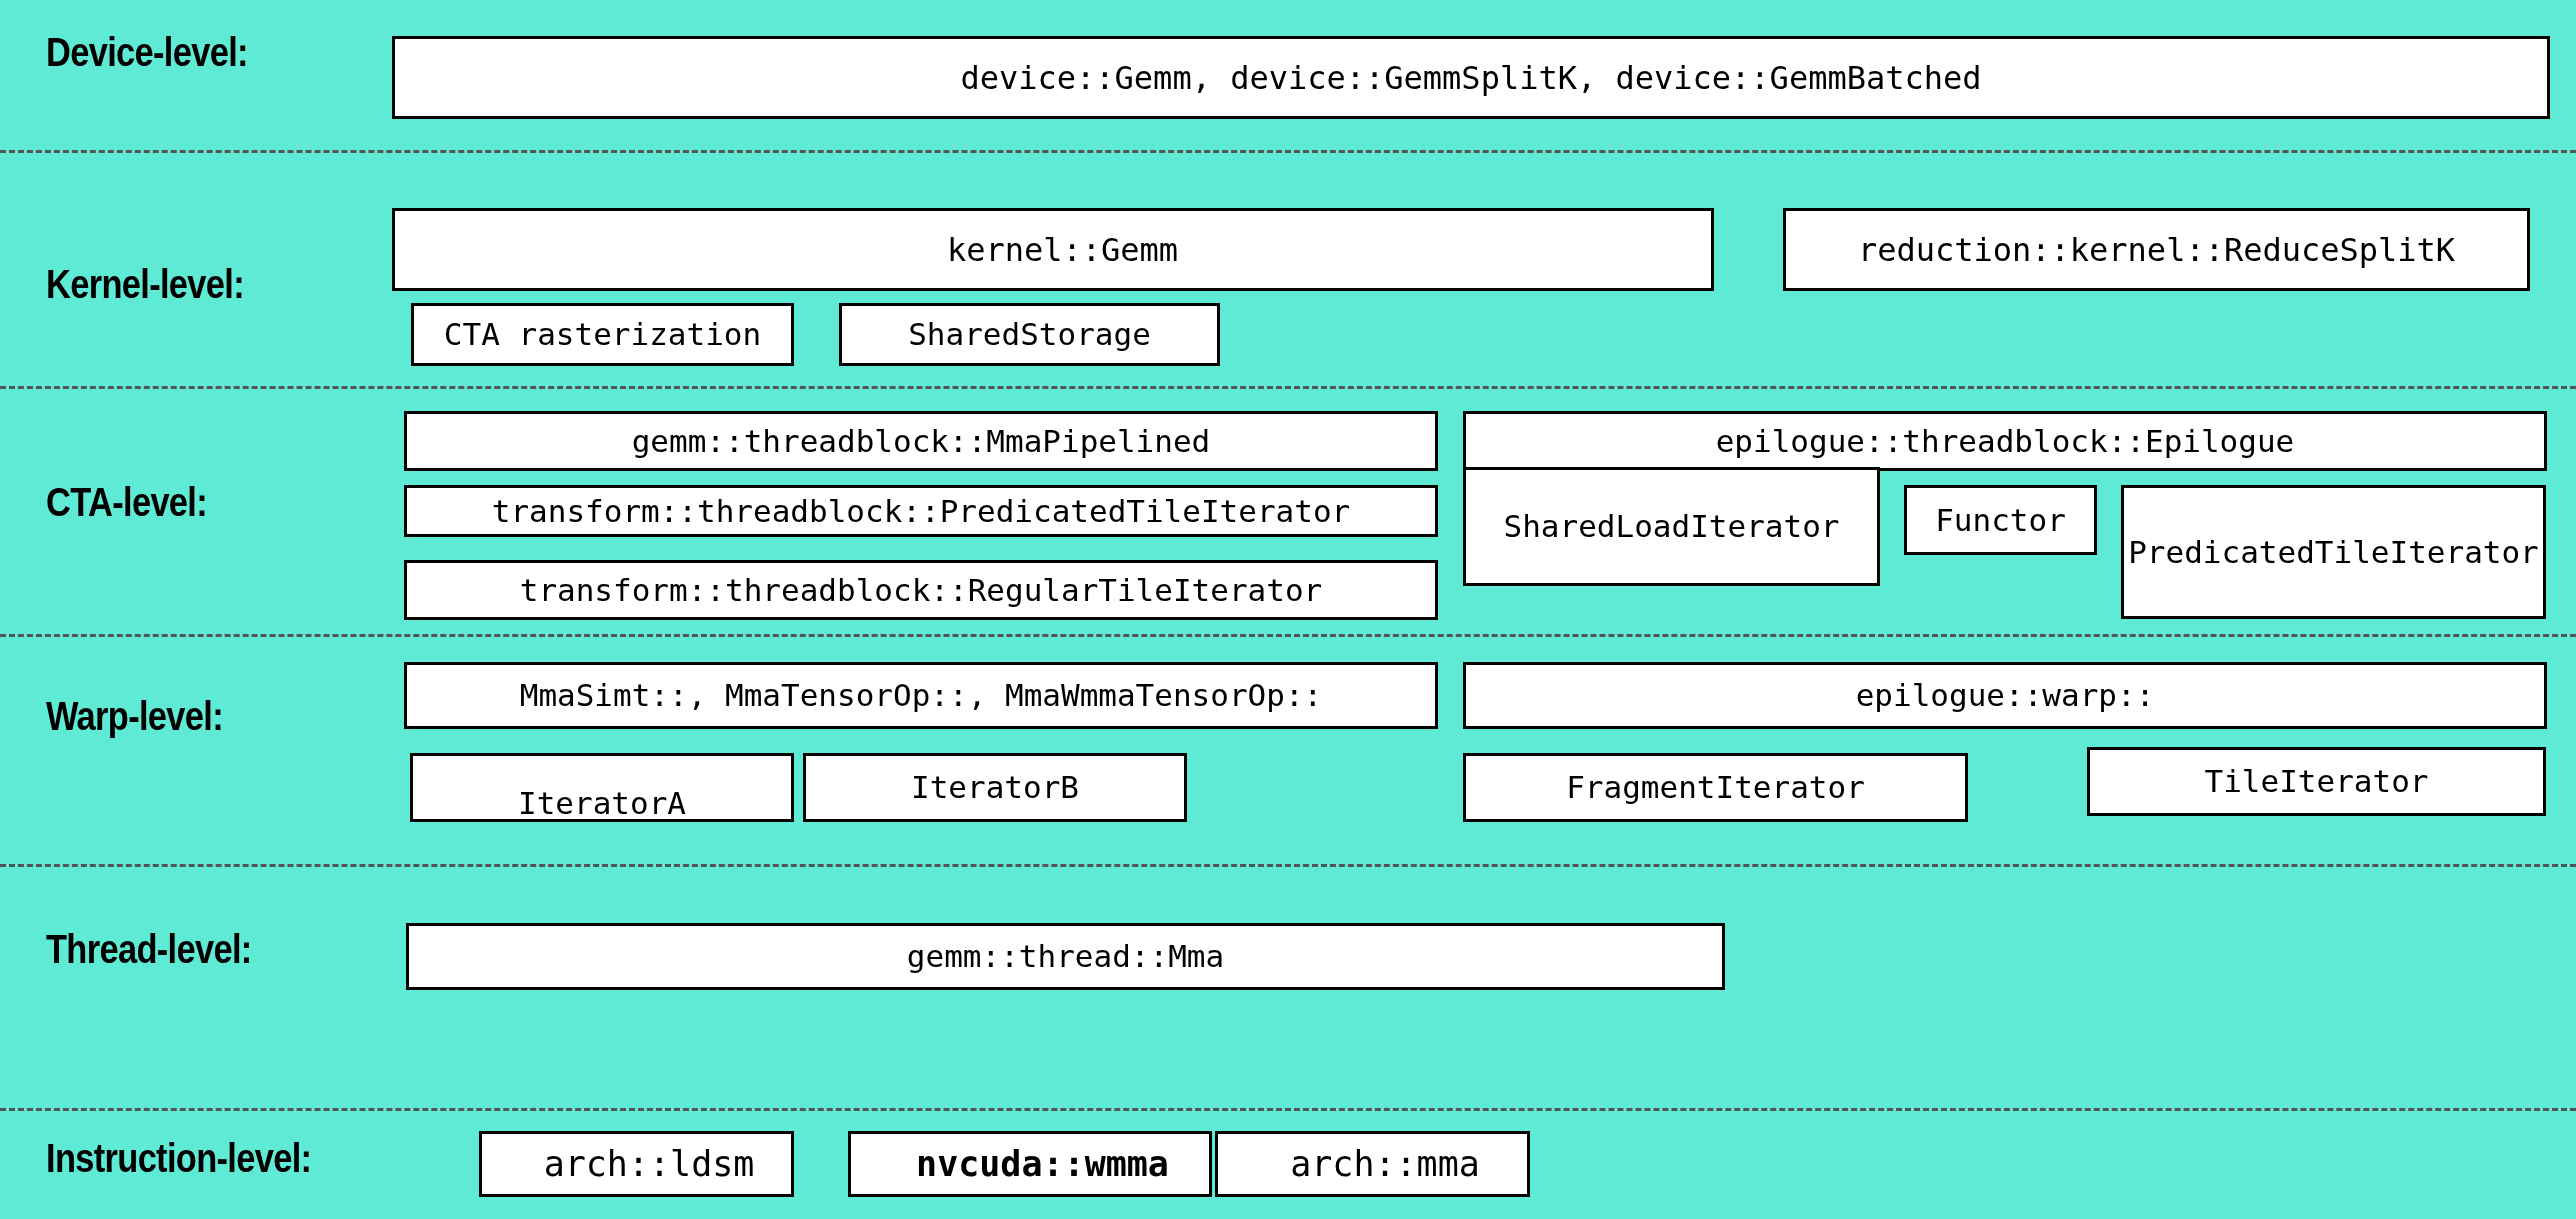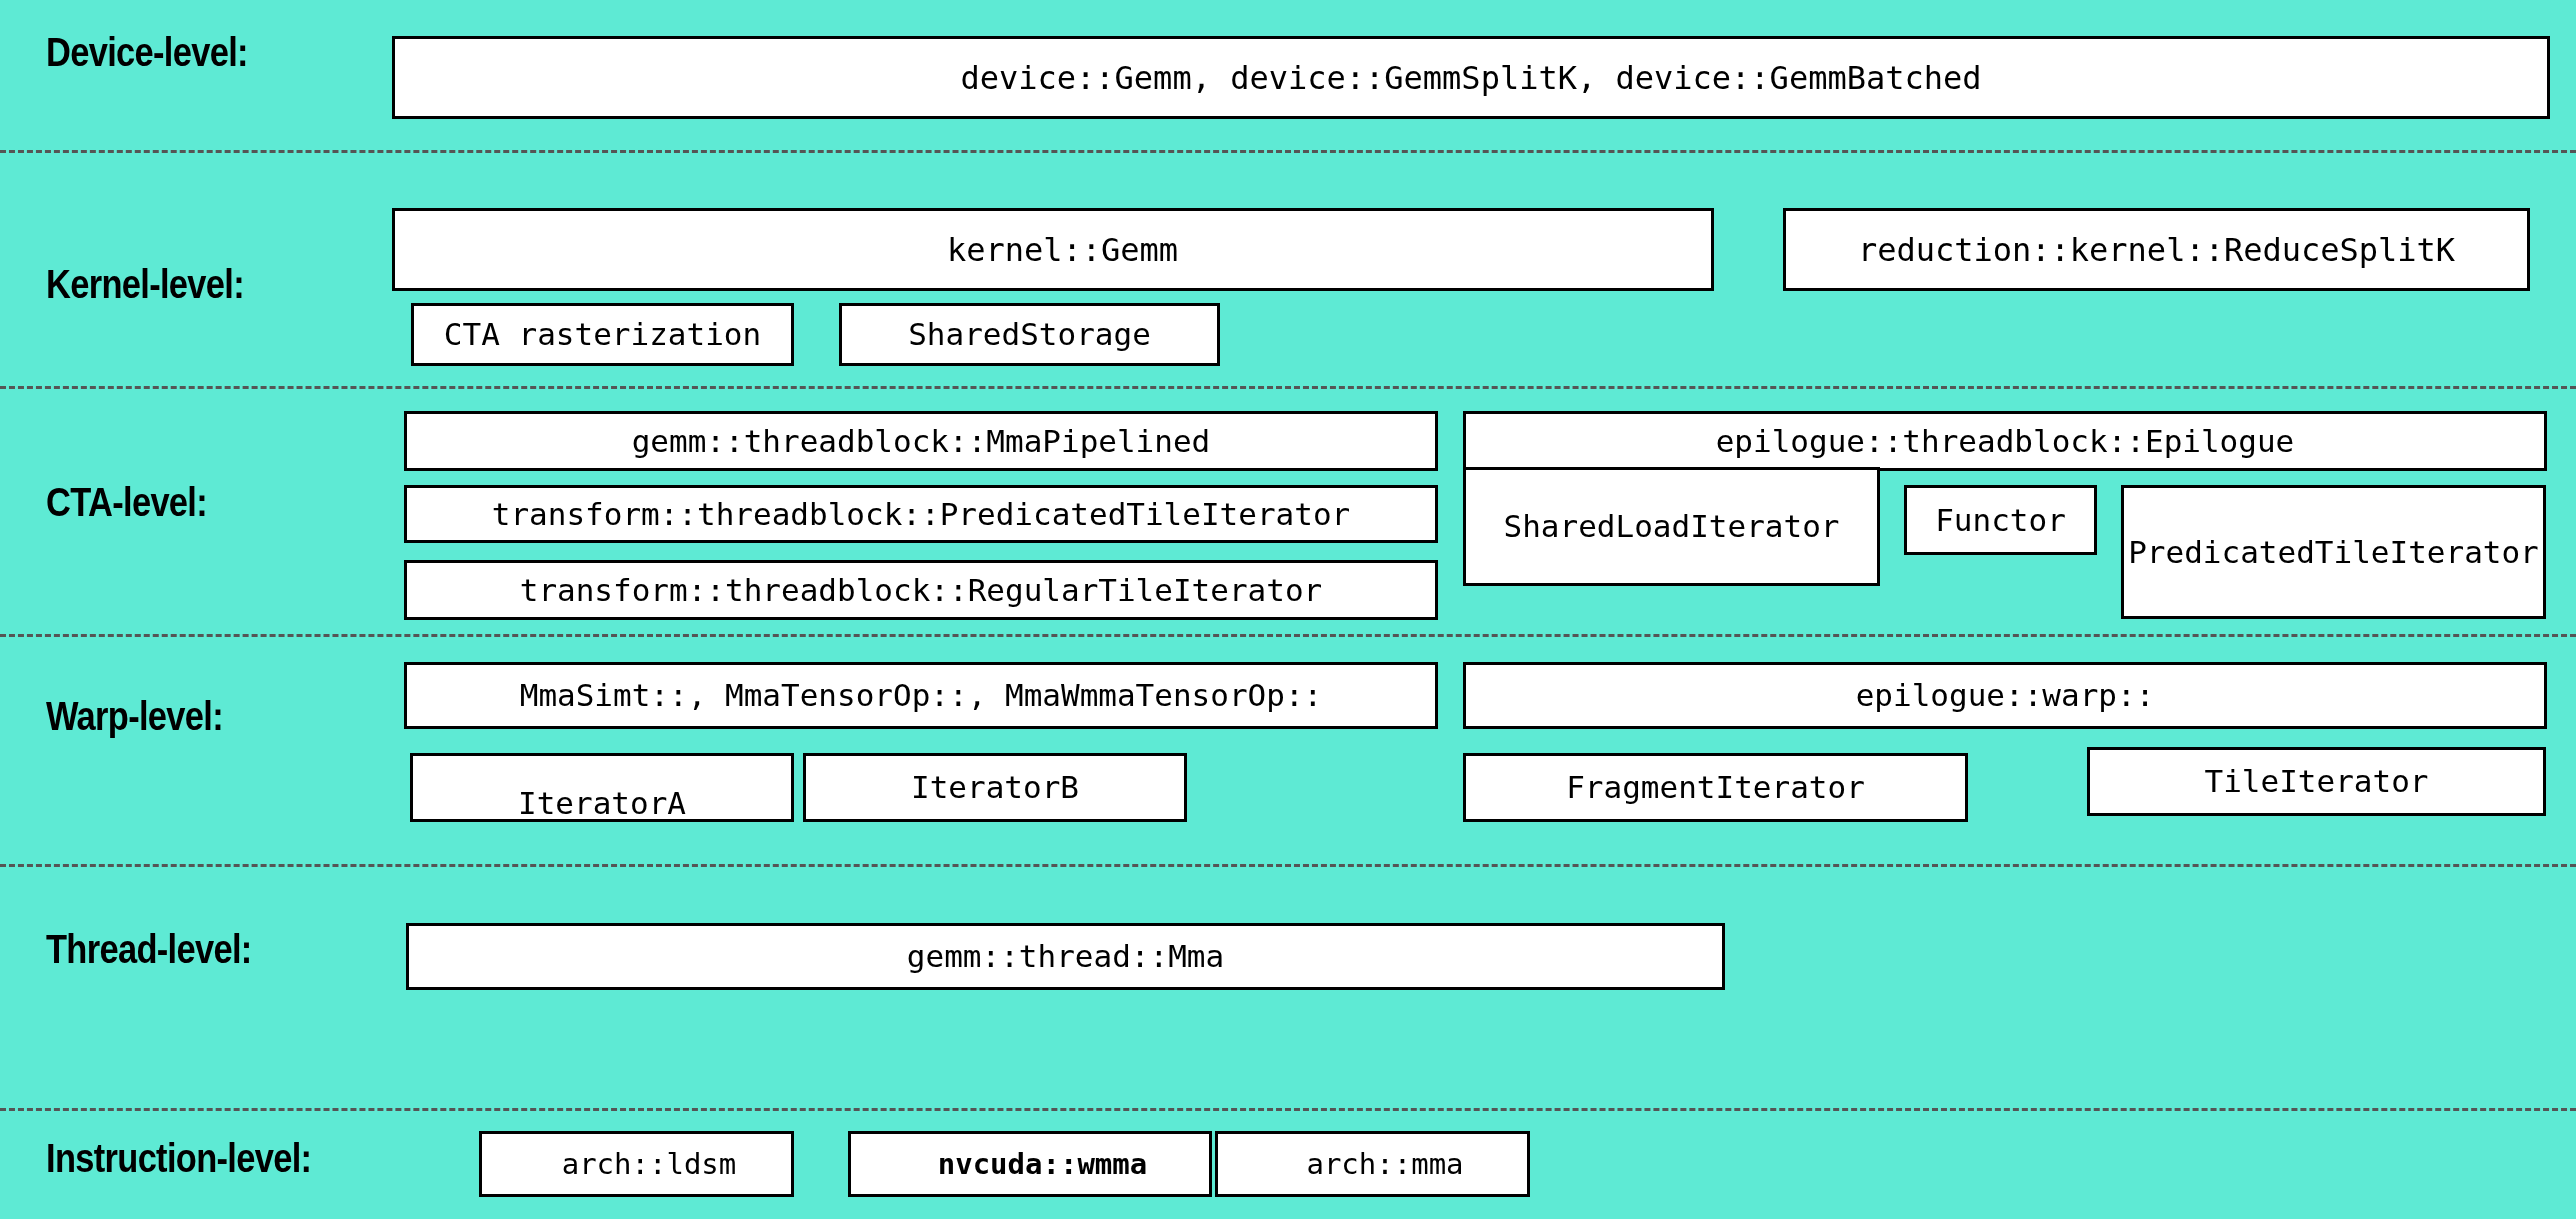--- a/index.html
+++ b/index.html
@@ -44,21 +44,21 @@
     align-items: center;
     justify-content: center;
     text-align: center;
   }
   .box-label {
     font-family: "DejaVu Sans Mono", "Liberation Mono", monospace;
     color: #000000;
     white-space: nowrap;
     line-height: 1;
   }
-  .t38 { font-size: 29px; margin-left: 25px; }
+  .t38 { font-size: 35px; margin-left: 25px; }
   .t40 { font-size: 31px; }
   .t42 { font-size: 32px; }
 </style>
 </head>
 <body>
 
 <div id="page">
 
   <div class="row-label" style="left:46px; top:29px;">Device-level:</div>
 
@@ -87,21 +87,21 @@
   </div>
 
   <div class="divider" style="top:386px;"></div>
 
   <div class="row-label" style="left:46px; top:479px;">CTA-level:</div>
 
   <div class="box" style="left:404px; top:411px; width:1034px; height:60px;">
     <span class="box-label t40">gemm::threadblock::MmaPipelined</span>
   </div>
 
-  <div class="box" style="left:404px; top:485px; width:1034px; height:58px;">
+  <div class="box" style="left:404px; top:485px; width:1034px; height:52px;">
     <span class="box-label t40">transform::threadblock::PredicatedTileIterator</span>
   </div>
 
   <div class="box" style="left:404px; top:560px; width:1034px; height:60px;">
     <span class="box-label t40">transform::threadblock::RegularTileIterator</span>
   </div>
 
   <div class="box" style="left:1463px; top:411px; width:1084px; height:60px;">
     <span class="box-label t40">epilogue::threadblock::Epilogue</span>
   </div>

